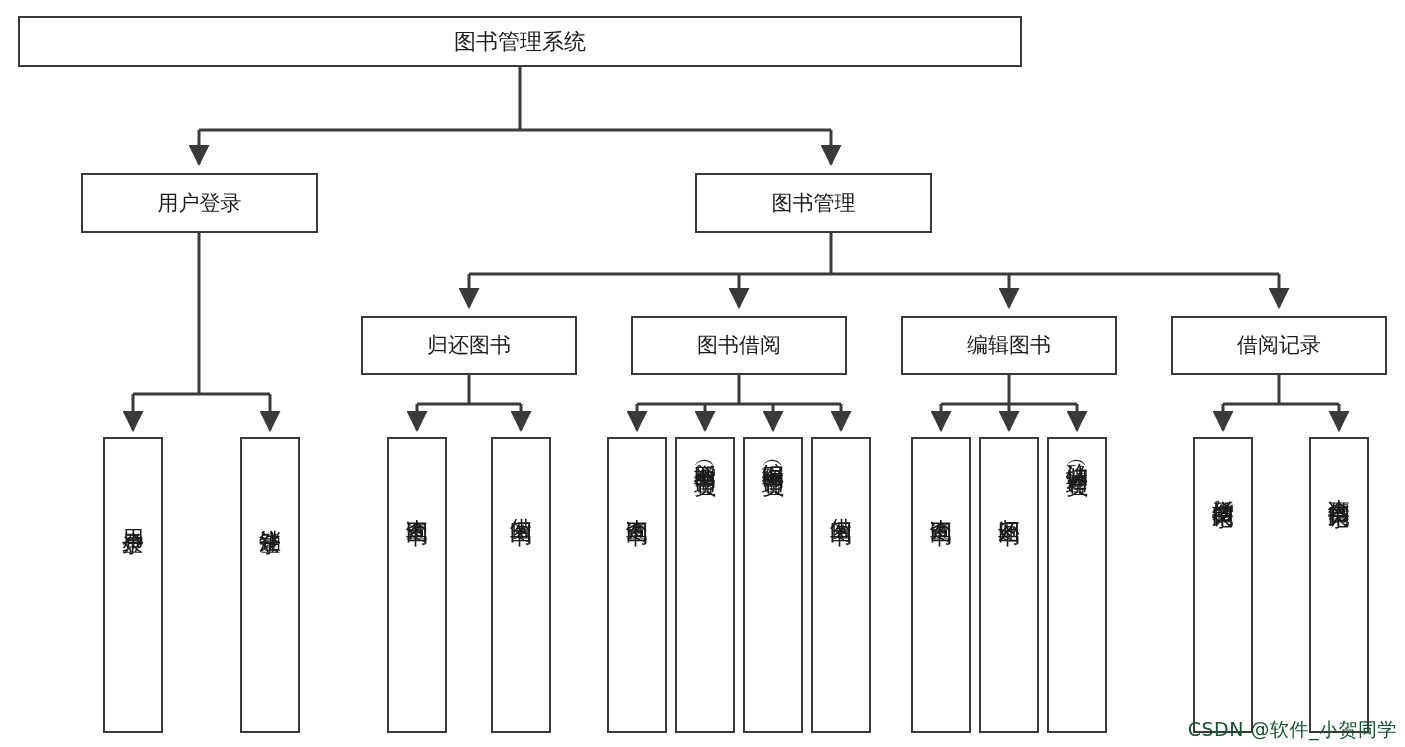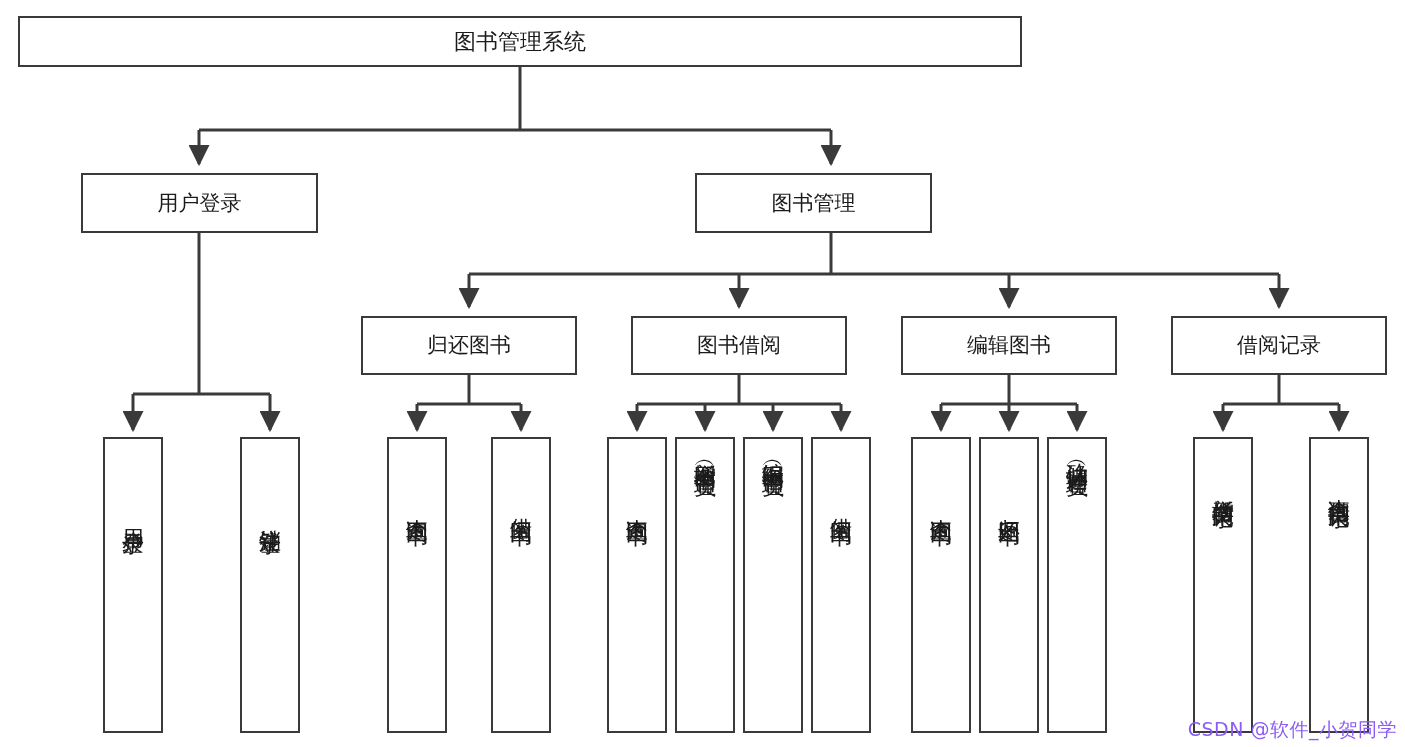--- a/index.html
+++ b/index.html
@@ -44,21 +44,21 @@
     font-size:22px;
     letter-spacing:2px;
     line-height:1;
     white-space:nowrap;
   }
 
   .watermark{
     position:absolute;
     right:8px;bottom:4px;
     font-size:19px;
-    color:#8b5cf6;
+    color:#14532d;
     letter-spacing:0.5px;
     z-index:5;
     white-space:nowrap;
   }
 </style>
 </head>
 <body>
 
 <div id="diagram-root">
 

